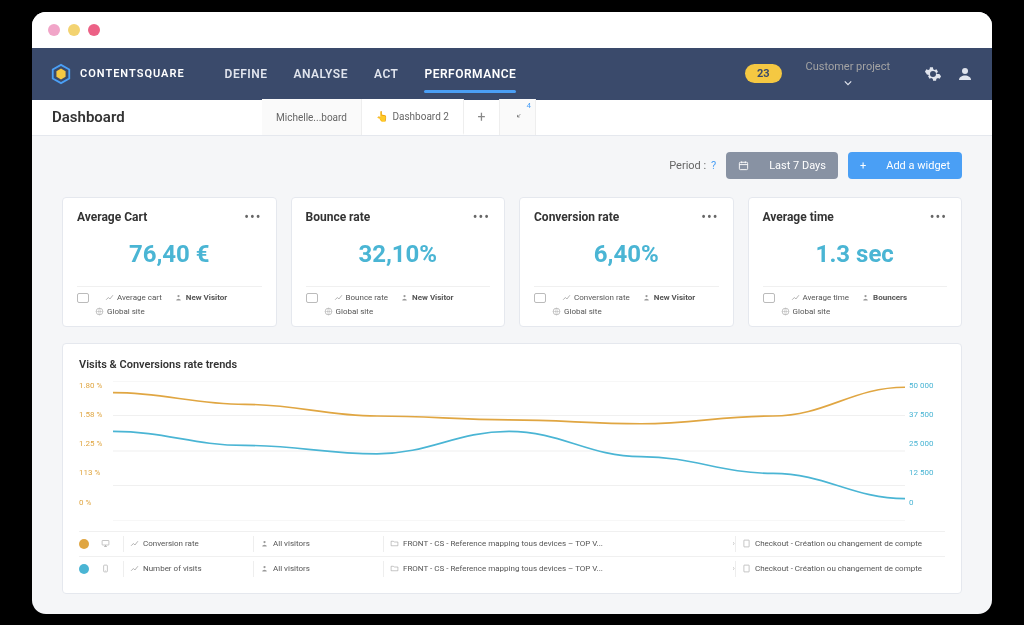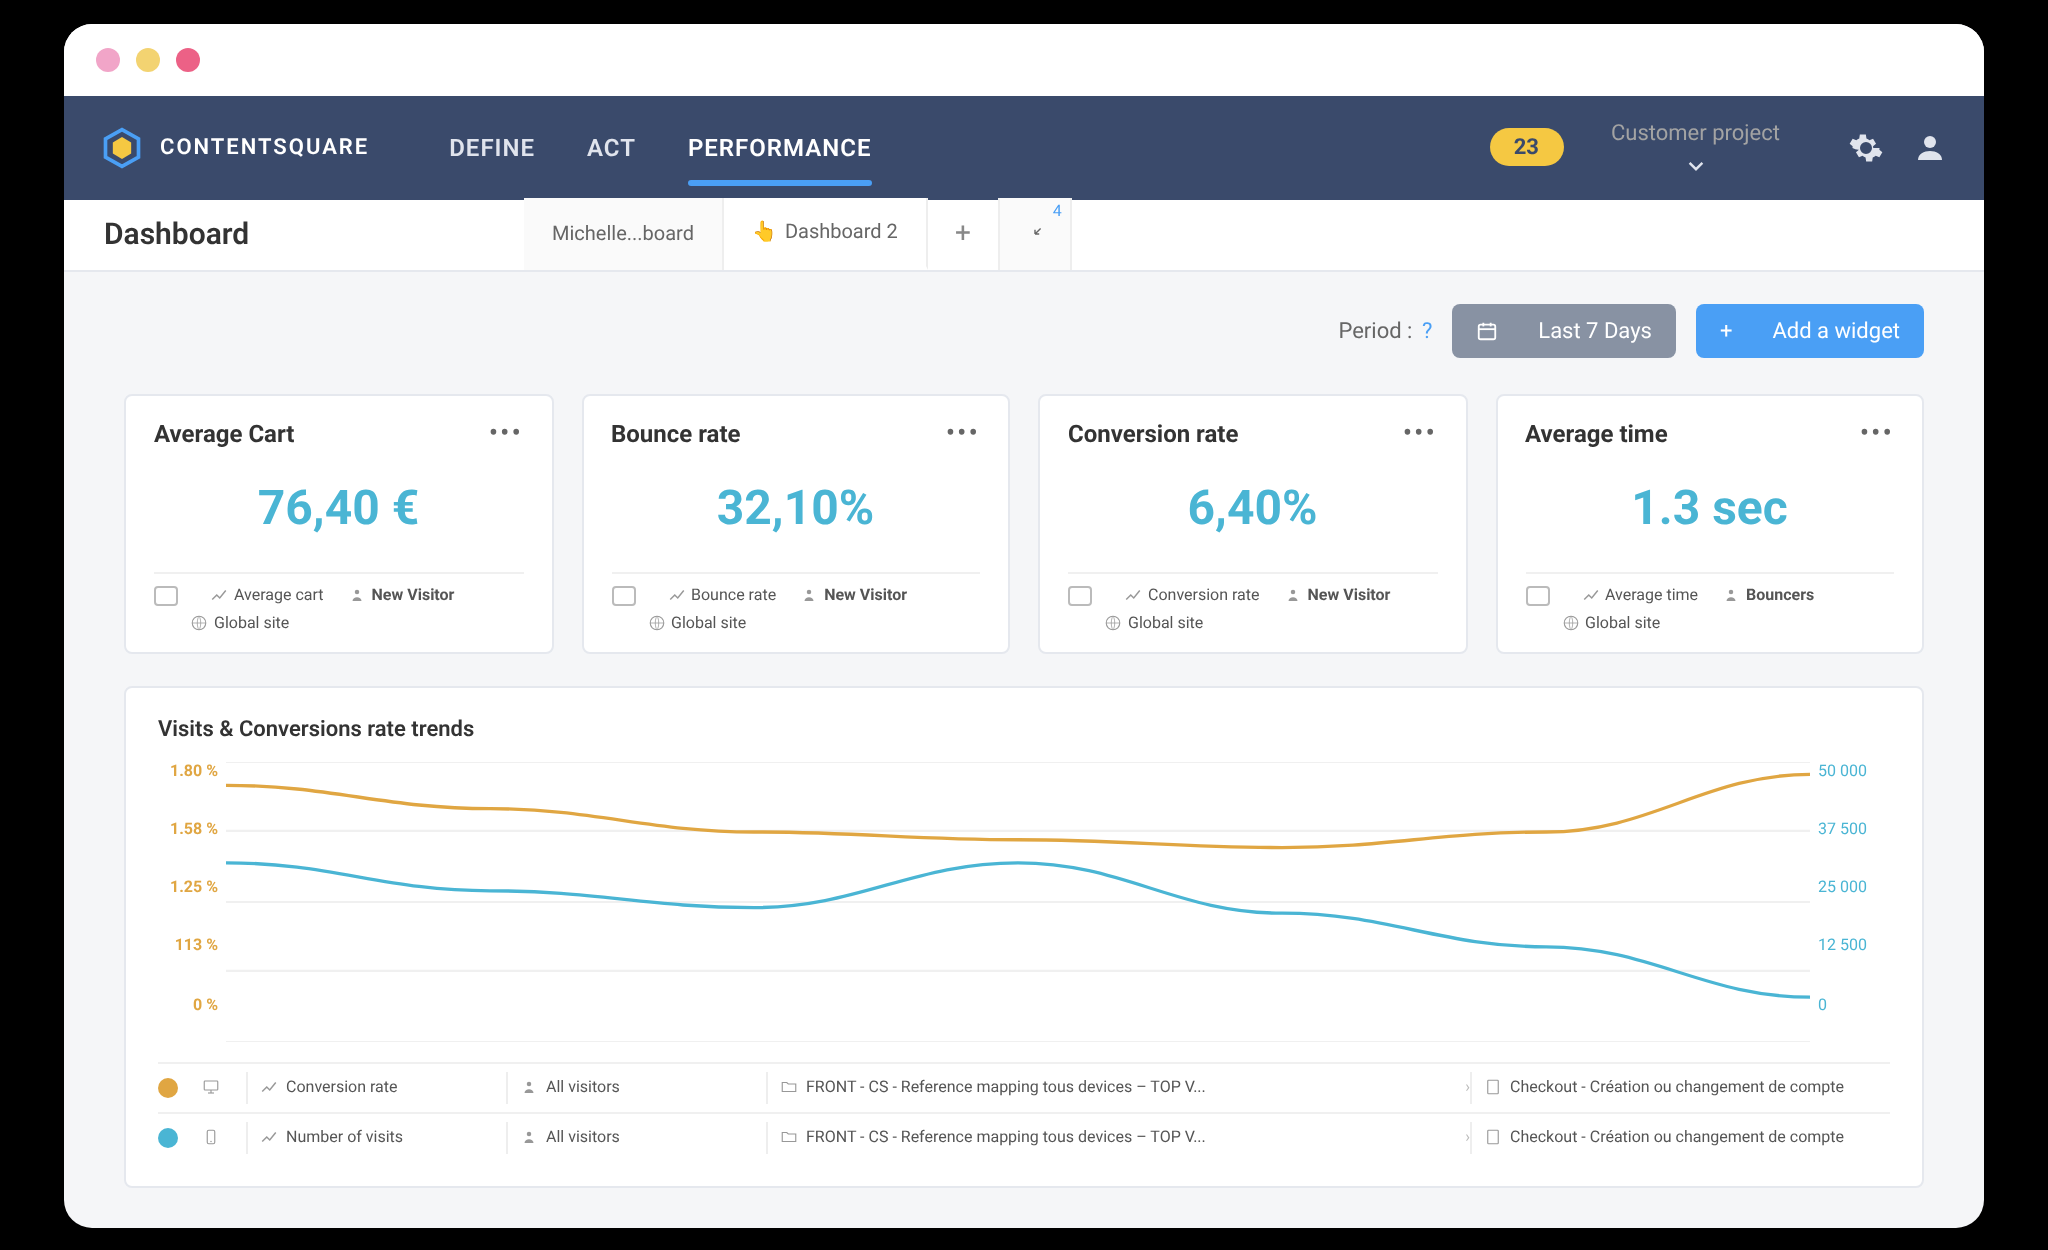--- a/index.html
+++ b/index.html
@@ -44,21 +44,21 @@
   .card-menu { color: #666; font-size: 14px; letter-spacing: 1px; cursor: pointer; line-height: 1; }
   .card-value { text-align: center; font-size: 24px; font-weight: 700; color: #4ab5d4; padding: 16px 0 18px; }
   .card-meta { display: flex; flex-wrap: wrap; gap: 4px 12px; font-size: 8px; color: #555; border-top: 1px solid #f0f0f0; padding-top: 6px; }
   .meta-item { display: flex; align-items: center; gap: 3px; }
   .meta-icon { width: 9px; height: 9px; opacity: 0.6; flex-shrink: 0; }
   .tag-box { width: 12px; height: 10px; border: 1px solid #bbb; border-radius: 2px; display: inline-block; margin-right: 4px; }
   .chart-block { margin: 0 30px 20px; background: #fff; border: 1px solid #e5e8ee; border-radius: 4px; padding: 14px 16px 12px; }
   .chart-title { font-size: 11px; font-weight: 600; color: #333; margin-bottom: 10px; }
   .chart-area { position: relative; height: 140px; display: flex; }
   .y-left, .y-right { display: flex; flex-direction: column; justify-content: space-between; font-size: 8px; padding-bottom: 14px; }
-  .y-left { color: #e0a642; text-align: right; width: 34px; padding-right: 4px; font-weight: bold; }
+  .y-left { color: #e0a642; text-align: left; width: 34px; padding-right: 4px; }
   .y-right { color: #4ab5d4; text-align: left; width: 40px; padding-left: 4px; }
   .plot { flex: 1; position: relative; }
   .plot svg { position: absolute; inset: 0; width: 100%; height: 100%; }
   .grid-line { stroke: #f0f0f0; stroke-width: 1; }
   .line1 { stroke: #e0a642; stroke-width: 1.5; fill: none; }
   .line2 { stroke: #4ab5d4; stroke-width: 1.5; fill: none; }
   .x-labels { position: absolute; bottom: 0; left: 0; right: 0; display: flex; justify-content: space-between; font-size: 8px; color: #999; }
   .legend-table { margin-top: 10px; font-size: 8px; color: #555; }
   .legend-row { display: flex; align-items: center; gap: 0; border-top: 1px solid #f0f0f0; padding: 4px 0; }
   .legend-dot { width: 10px; height: 10px; border-radius: 50%; margin-right: 6px; flex-shrink: 0; }
@@ -86,20 +86,21 @@
   <div class="topnav">
     <div class="logo">
       <svg class="logo-mark" viewBox="0 0 24 24">
           <polygon points="12,2 21,7 21,17 12,22 3,17 3,7" fill="none" stroke="#4a9ff5" stroke-width="2"></polygon>
           <polygon points="12,6 17,9 17,15 12,18 7,15 7,9" fill="#f5c842"></polygon>
         </svg>
       <span>CONTENTSQUARE</span>
     </div>
     <div class="nav-items">
       <div class="nav-item">DEFINE</div>
+      <div class="nav-item">ANALYSE</div>
       <div class="nav-item">ACT</div>
       <div class="nav-item active">PERFORMANCE</div>
     </div>
     <div class="nav-spacer"></div>
     <div class="badge">23</div>
     <div class="project-sel">
       <span>Customer project</span>
       <svg class="chevron-down" viewBox="0 0 10 10">
           <path d="M1 3 L5 7 L9 3" stroke="#e0e4ed" stroke-width="1.5" fill="none"></path>
         </svg>

